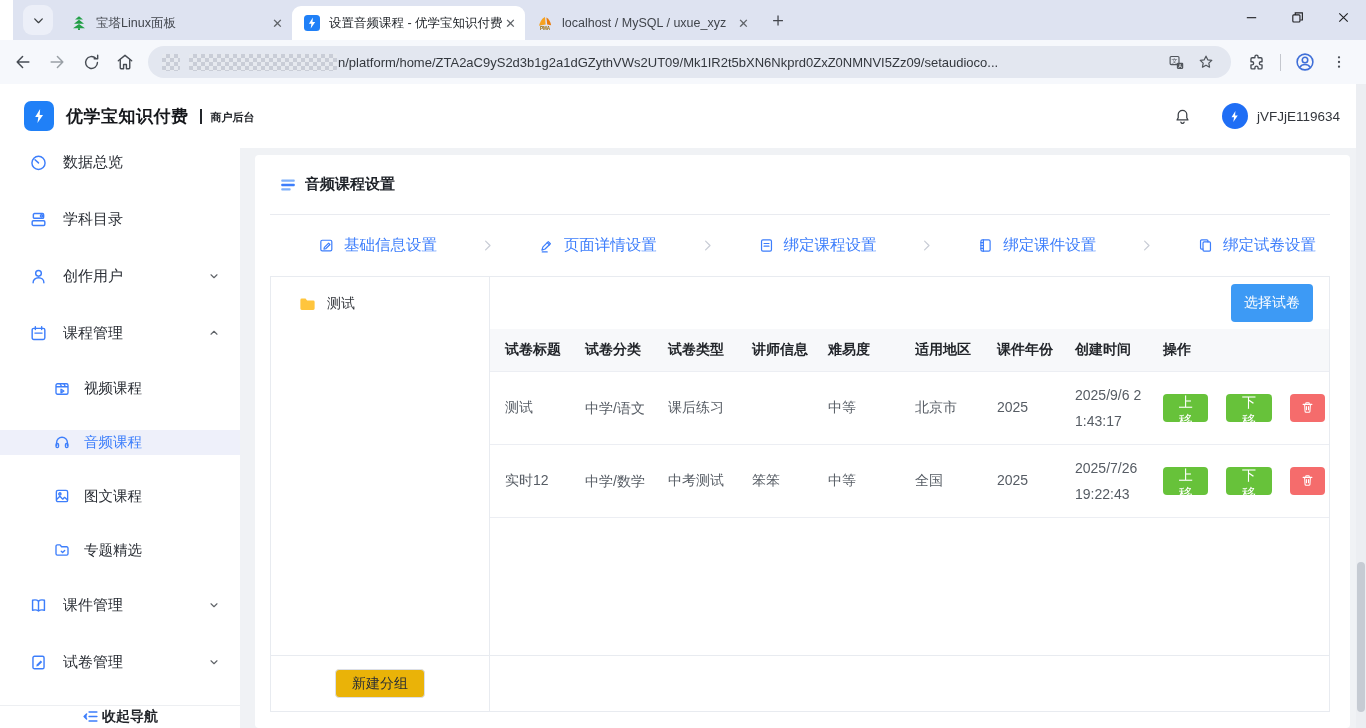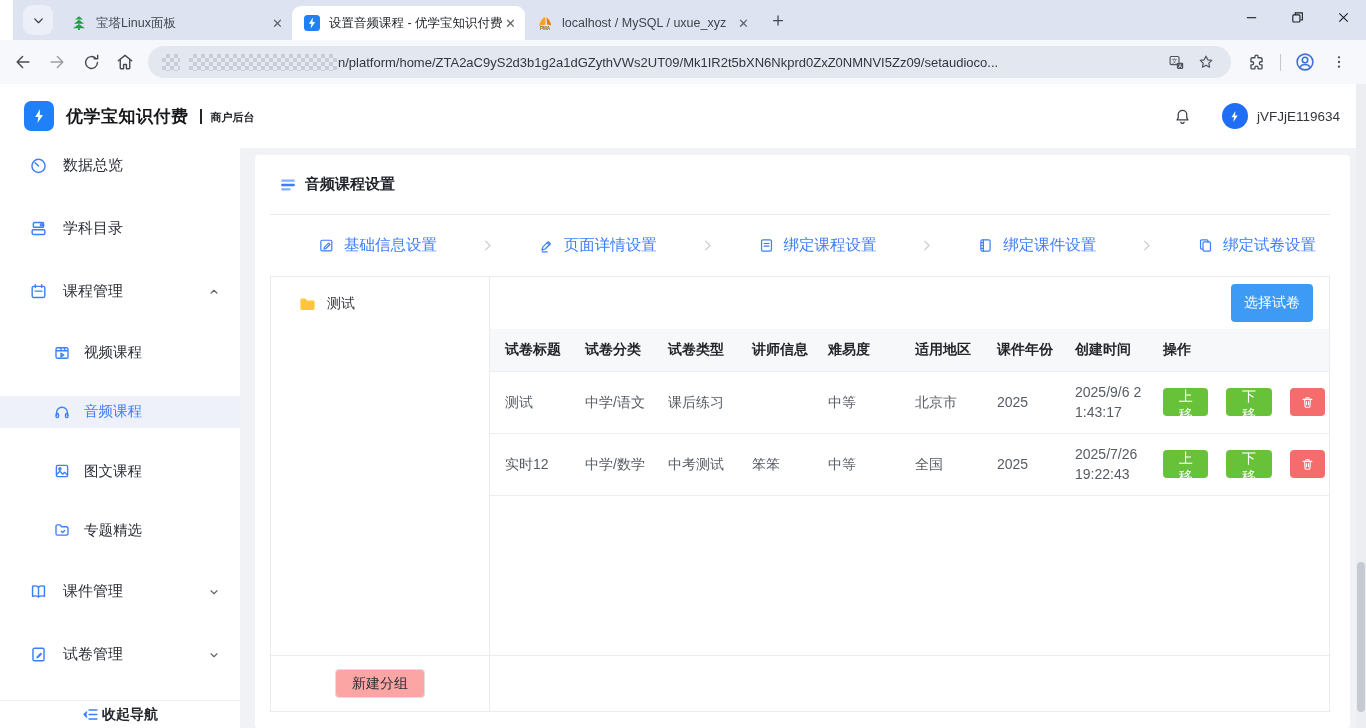--- a/index.html
+++ b/index.html
@@ -58,34 +58,34 @@
   .card-title-row { height:60px; display:flex; align-items:center; gap:8px; padding-left:9px; font-size:15px; font-weight:700; color:#1f2329; border-bottom:1px solid #e9ebf0; }
   .steps { height:61px; display:flex; align-items:center; justify-content:space-between; padding:0 14px 0 48px; }
   .step { display:flex; align-items:center; gap:9px; color:#3d7efb; font-size:15.5px; cursor:pointer; }
   .step-chev { color:#c9cdd6; display:flex; }
 
   .panel { height:436px; border:1px solid #e8ebf0; display:flex; }
   .tree-pane { width:219px; border-right:1px solid #e8ebf0; display:flex; flex-direction:column; flex:none; }
   .tree-body { flex:1; padding-top:12px; }
   .tree-node { height:30px; display:flex; align-items:center; gap:10px; padding-left:27px; font-size:14px; color:#33363c; cursor:pointer; }
   .tree-footer { height:56px; border-top:1px solid #e8ebf0; display:flex; align-items:center; justify-content:center; }
-  .btn-plain { background:#fca5a5; border:1px solid #dcdfe6; border-radius:4px; height:29px; padding:0 16px; font-size:14px; color:#2a2e35; cursor:pointer; font-family:inherit; }
+  .btn-plain { background:#eab308; border:1px solid #dcdfe6; border-radius:4px; height:29px; padding:0 16px; font-size:14px; color:#2a2e35; cursor:pointer; font-family:inherit; }
 
   .table-pane { flex:1; display:flex; flex-direction:column; min-width:0; }
   .table-toolbar { height:52px; display:flex; align-items:center; justify-content:flex-end; padding-right:16px; flex:none; }
   .btn-blue { background:#3d9af5; color:#fff; border:none; border-radius:4px; height:38px; padding:0 13px; font-size:14px; cursor:pointer; font-family:inherit; }
   .table-footer { height:56px; border-top:1px solid #e8ebf0; flex:none; }
   .spacer { flex:1; }
 
   table { width:100%; border-collapse:collapse; table-layout:fixed; font-size:14px; color:#565c64; }
   th { background:#f7f8fa; font-weight:700; color:#22252a; text-align:left; height:42px; padding:0 4px 0 0; border-bottom:1px solid #eceef3; }
   td { padding:10px 4px 10px 0; border-bottom:1px solid #eceef3; vertical-align:middle; line-height:21px; }
   th:first-child, td:first-child { padding-left:15px; }
   .wrap-narrow { display:inline-block; width:60px; line-height:22px; }
-  .wrap-date { display:inline-block; width:68px; word-break:break-all; line-height:20px; }
+  .wrap-date { display:inline-block; width:68px; word-break:break-all; line-height:26px; }
   .actions { display:flex; align-items:center; gap:18px; }
   .btn-green { background:#67c23a; color:#fff; border:none; border-radius:4px; height:28px; padding:0 9px; font-size:14px; cursor:pointer; font-family:inherit; }
   .btn-danger { background:#f56c6c; border:none; border-radius:4px; width:36px; height:28px; display:flex; align-items:center; justify-content:center; cursor:pointer; }
 
   
   .scrollbar { position:absolute; right:0; top:84px; bottom:0; width:10px; background:#eceef2; }
   .scroll-thumb { position:absolute; left:1px; right:1px; top:478px; height:150px; border-radius:4px; background:#c6cbd3; cursor:pointer; }
 </style>
 </head>
 <body>
@@ -261,20 +261,34 @@
       <span class="s-ico">
         <svg width="19" height="19" viewBox="0 0 24 24" fill="none" stroke="#3d7efb" stroke-width="1.8" stroke-linejoin="round">
             <rect x="4" y="13.5" width="16" height="6" rx="1.5"></rect>
             <rect x="5.5" y="4.5" width="13" height="6" rx="1.5"></rect>
             <circle cx="15.8" cy="7.5" r="1.4"></circle>
           </svg>
       </span>
       <span>学科目录</span>
     </div>
 
+    <div class="side-item">
+      <span class="s-ico">
+        <svg width="19" height="19" viewBox="0 0 24 24" fill="none" stroke="#3d7efb" stroke-width="1.8" stroke-linecap="round">
+            <circle cx="12" cy="8" r="3.6"></circle>
+            <path d="M5.2 19.8 c0-3.8 3-6.2 6.8-6.2 s6.8 2.4 6.8 6.2"></path>
+          </svg>
+      </span>
+      <span>创作用户</span>
+      <span class="chev">
+        <svg width="12" height="12" viewBox="0 0 24 24" fill="none" stroke="#5f6368" stroke-width="2.2" stroke-linecap="round" stroke-linejoin="round">
+            <path d="M6 9.5 l6 6 6-6"></path>
+          </svg>
+      </span>
+    </div>
 
     <div class="side-item">
       <span class="s-ico">
         <svg width="19" height="19" viewBox="0 0 24 24" fill="none" stroke="#3d7efb" stroke-width="1.8" stroke-linecap="round" stroke-linejoin="round">
             <rect x="4" y="5.5" width="16" height="14" rx="2"></rect>
             <path d="M8 3.5 V7 M16 3.5 V7 M7.5 11.5 h9"></path>
           </svg>
       </span>
       <span>课程管理</span>
       <span class="chev">

